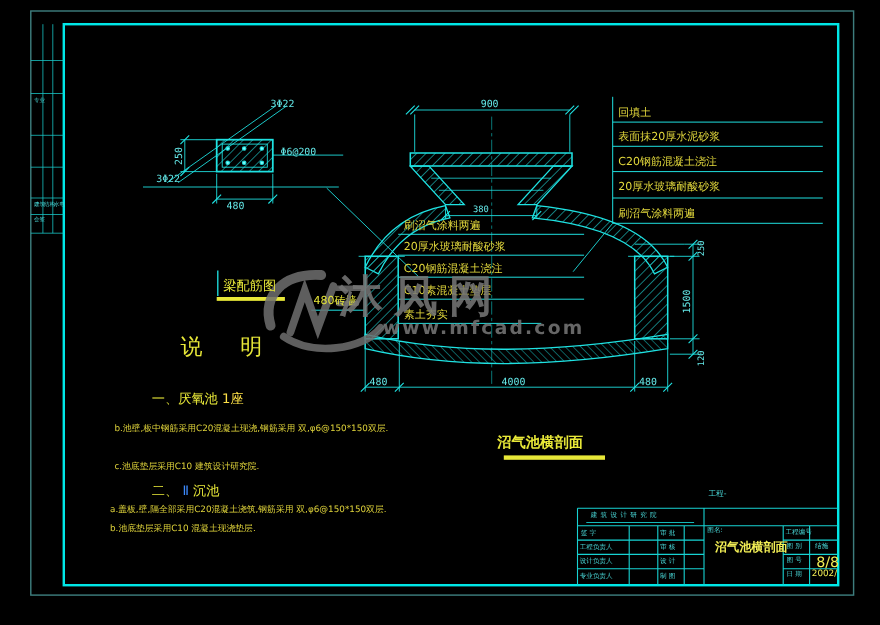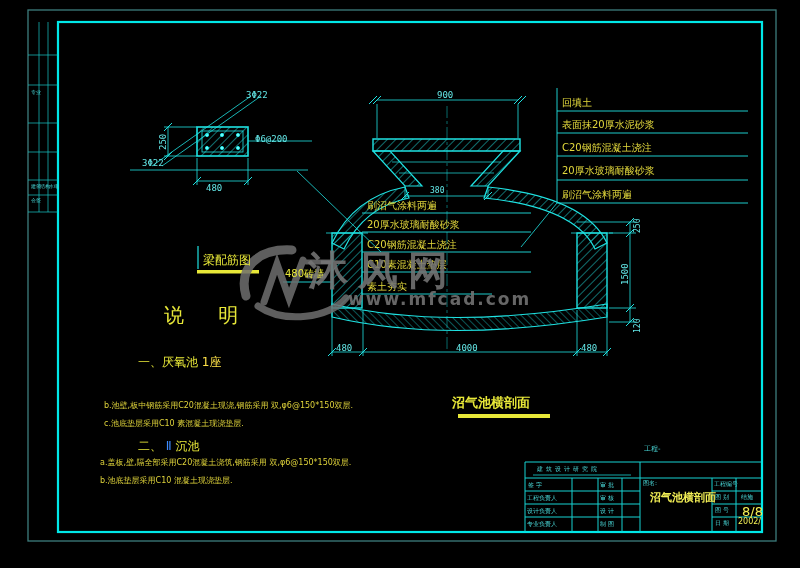--- a/index.html
+++ b/index.html
@@ -136,22 +136,22 @@
   <div class="t callout" style="left:562px;top:165px">20厚水玻璃耐酸砂浆</div>
   <div class="t callout" style="left:562px;top:189px">刷沼气涂料两遍</div>
 
   <div class="t yl" style="left:452px;top:396px;font-size:13px;font-weight:bold">沼气池横剖面</div>
 
   <div class="t yl" style="left:164px;top:304px;font-size:20px;font-weight:normal;letter-spacing:14px">说  明</div>
   <div class="t" style="left:138px;top:356px;font-size:12px">
     <span class="yl">一、厌氧池</span>
     <span style="color:#fde047">1座</span>
   </div>
-  <div class="t note" style="left:104px;top:402px">b.池壁,板中钢筋采用C20混凝土现浇,钢筋采用 双,φ6@150*150双层.</div>
-  <div class="t note" style="left:104px;top:420px">c.池底垫层采用C10 素混凝土现浇垫层.</div>
+  <div class="t note" style="left:104px;top:386px">b.池壁,板中钢筋采用C20混凝土现浇,钢筋采用 双,φ6@150*150双层.</div>
+  <div class="t note" style="left:104px;top:420px">c.池底垫层采用C10 建筑设计研究院.</div>
   <div class="t" style="left:138px;top:440px;font-size:12px">
     <span class="yl">二、</span>
     <span style="color:#3d8bff">Ⅱ</span>
     <span class="yl">沉池</span>
   </div>
   <div class="t note" style="left:100px;top:459px">a.盖板,壁,隔全部采用C20混凝土浇筑,钢筋采用 双,φ6@150*150双层.</div>
   <div class="t note" style="left:100px;top:477px">b.池底垫层采用C10 混凝土现浇垫层.</div>
 
   <div class="t wm" style="left:308px;top:248px;font-size:40px;letter-spacing:10px">沐风网</div>
   <div class="t wm" style="left:348px;top:290px;font-size:17px;letter-spacing:2px">www.mfcad.com</div>

